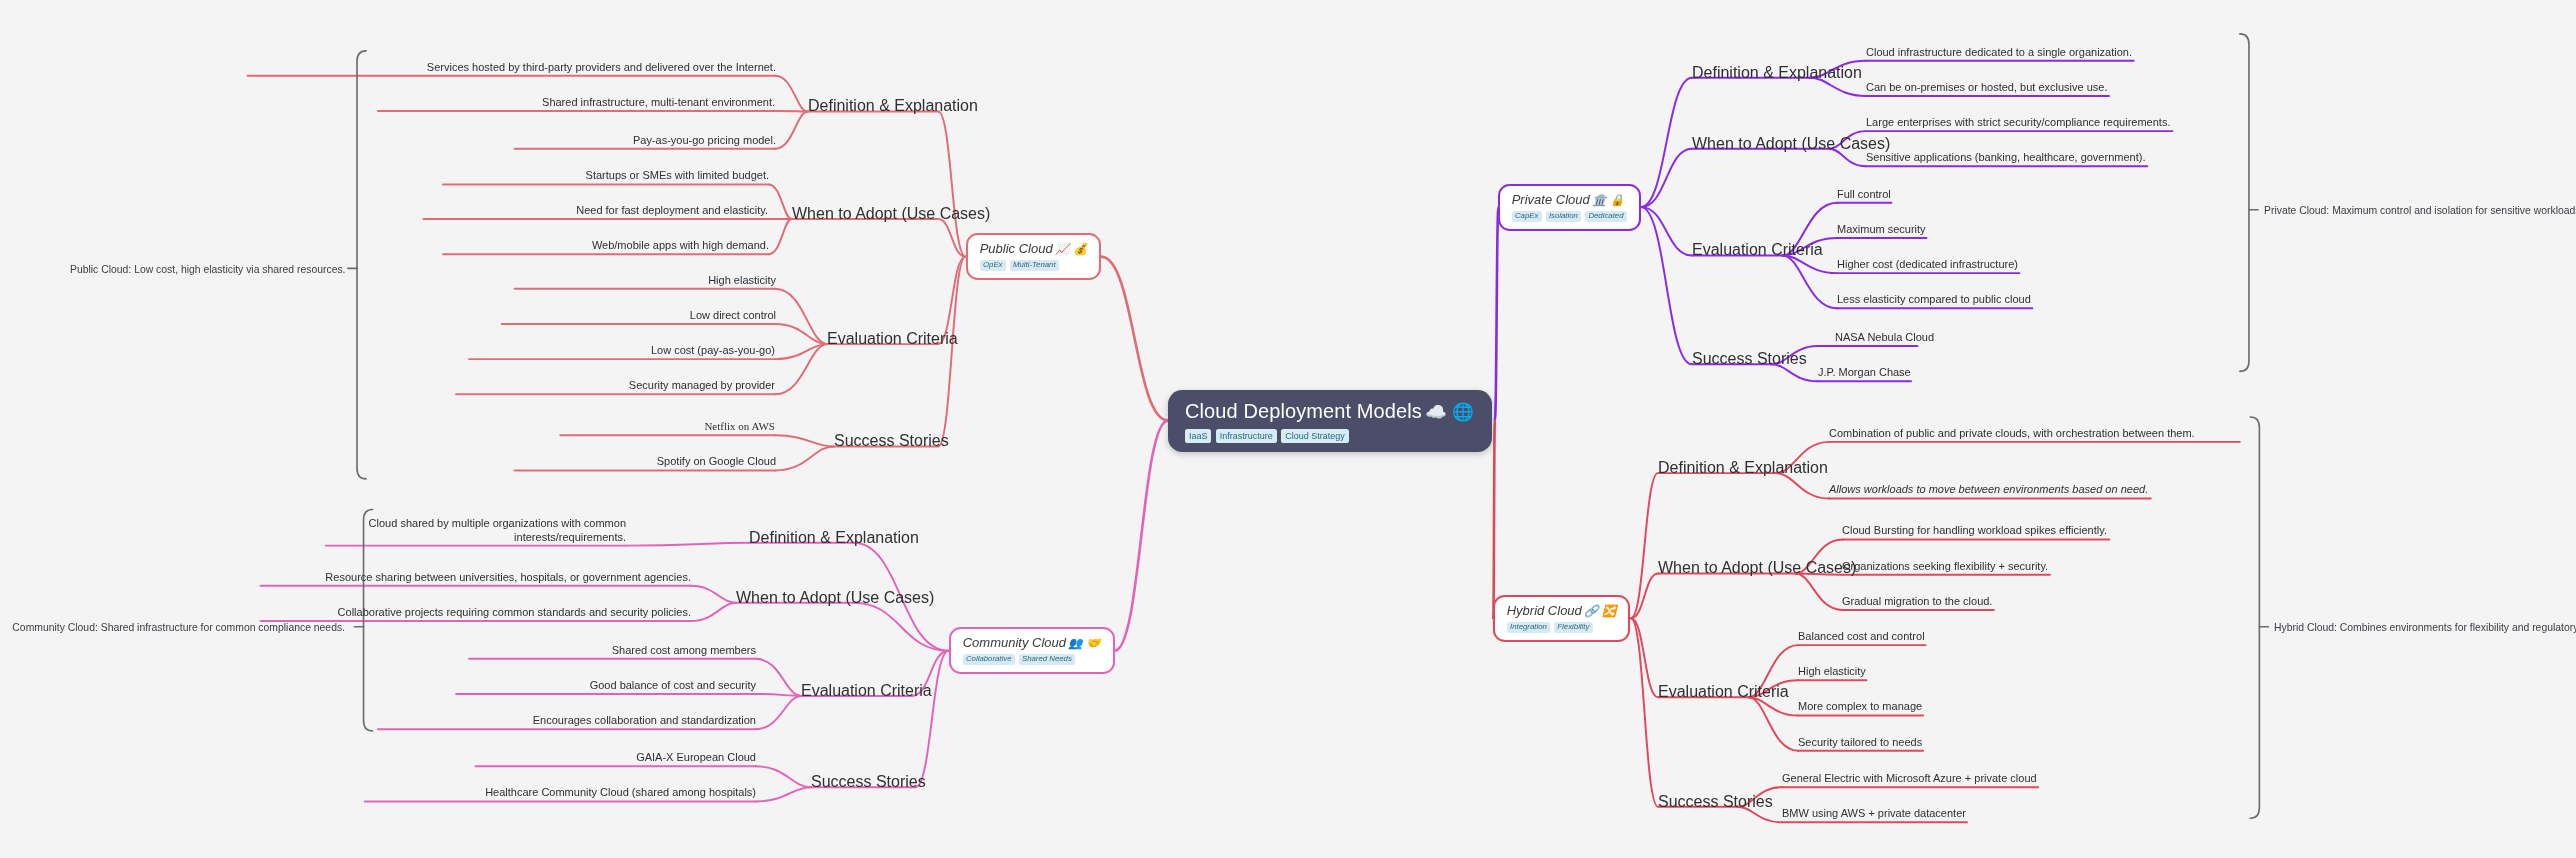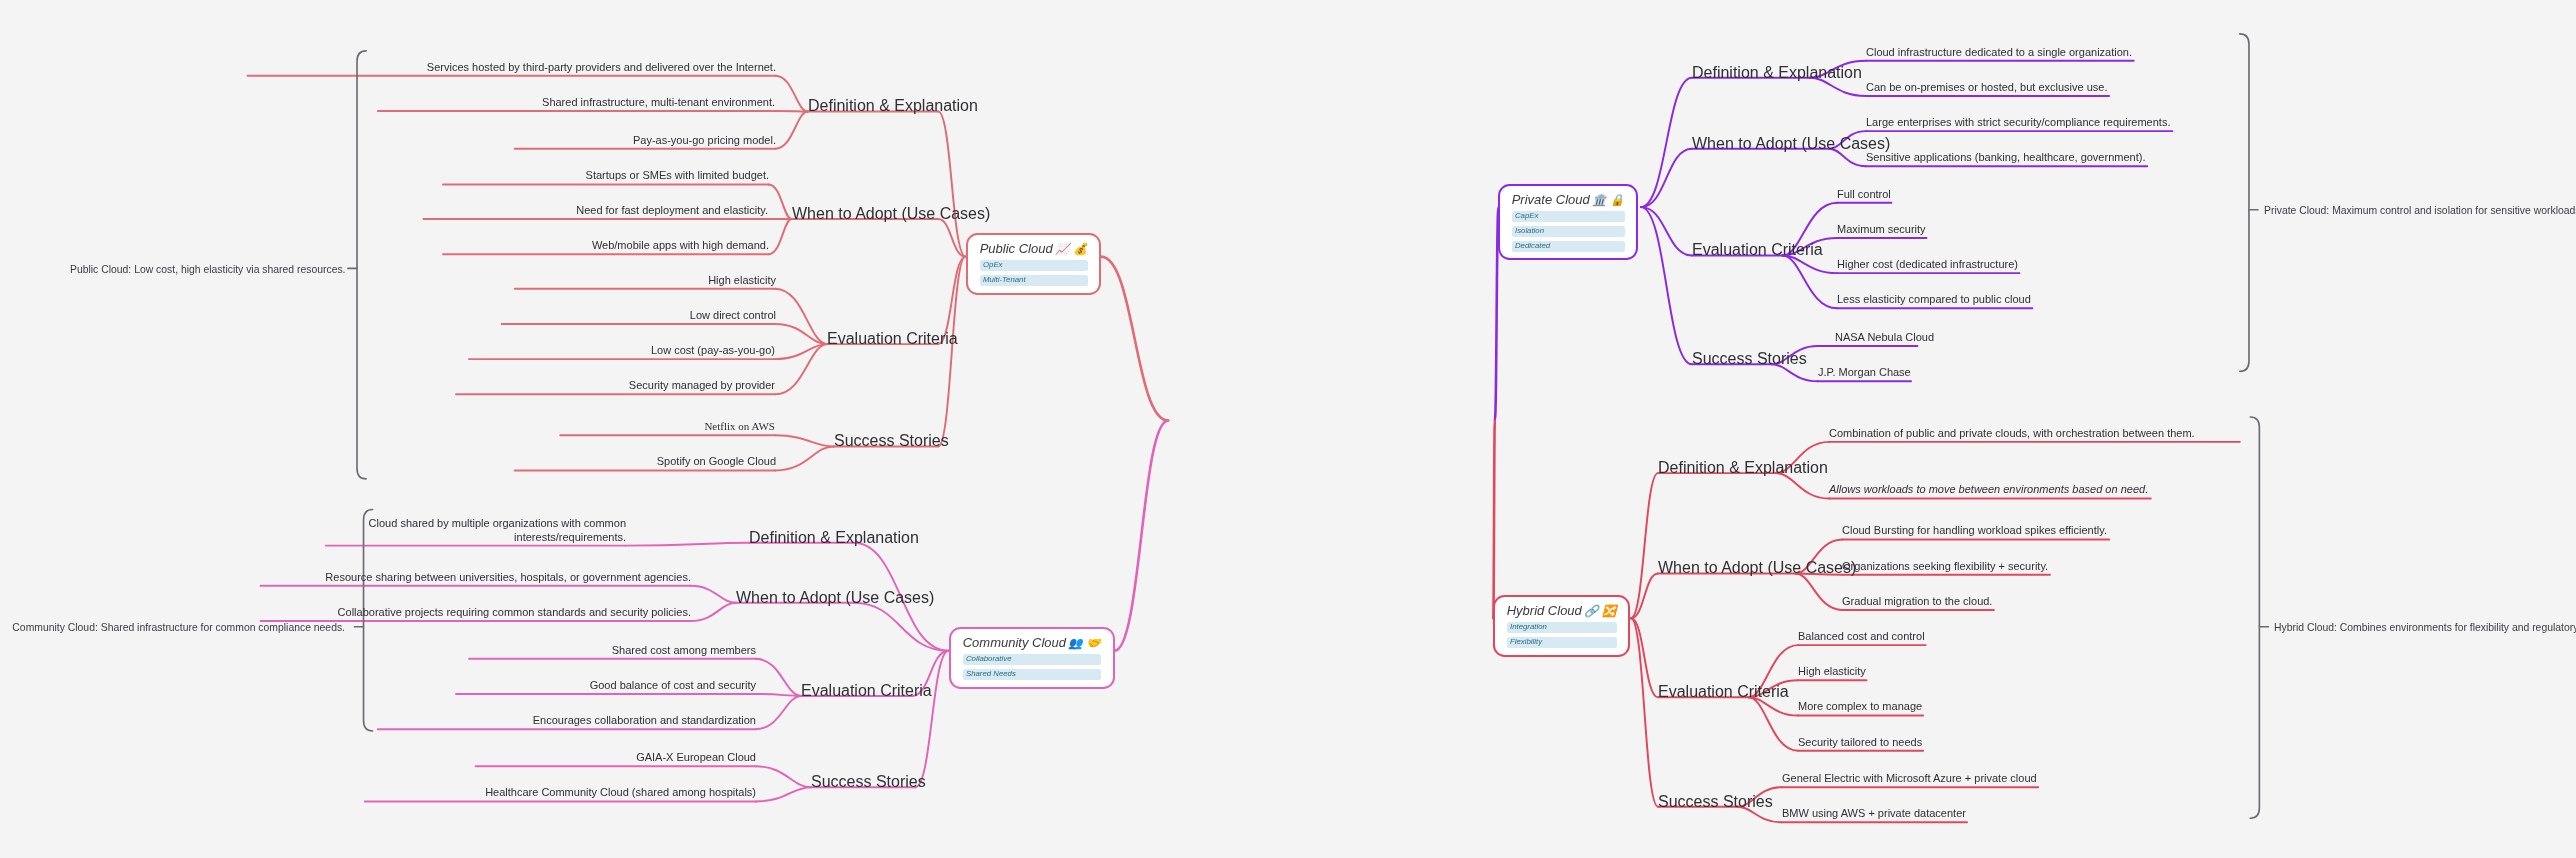--- a/index.html
+++ b/index.html
@@ -36,21 +36,21 @@
     box-shadow: 0 2px 5.9px rgba(0,0,0,0.22);
   }
   .root-title {
     font-size: 20px;
     color: #ffffff;
     white-space: nowrap;
     line-height: 1.1;
     letter-spacing: 0.1px;
   }
   .root-title .emo { font-size: 17.6px; margin-left: 3.9px; }
-  .tagrow { margin-top: 6.5px; display: flex; gap: 4.6px; flex-direction: column; }
+  .tagrow { margin-top: 6.5px; display: flex; gap: 4.6px; }
   .tag {
     background: #d7eaf3;
     color: #2a6b80;
     font-size: 9px;
     border-radius: 2.6px;
     padding: 1.3px 3.9px 2px 3.9px;
     white-space: nowrap;
     line-height: 1.15;
   }
   .root-node .tag { background: #d8ecf5; color: #25697e; }
@@ -221,20 +221,30 @@
       <path d="M 562 78 Q 548 78 548 94 L 548 719 Q 548 735 562 735" fill="none" stroke="#6b6b70" stroke-width="2.5" stroke-linecap="round"></path>
       <path d="M 548 412 L 534 412" fill="none" stroke="#6b6b70" stroke-width="2.5" stroke-linecap="round"></path>
       <path d="M 572 782 Q 558 782 558 798 L 558 1106 Q 558 1122 572 1122" fill="none" stroke="#6b6b70" stroke-width="2.5" stroke-linecap="round"></path>
       <path d="M 558 962 L 544 962" fill="none" stroke="#6b6b70" stroke-width="2.5" stroke-linecap="round"></path>
       <path d="M 3438 52 Q 3452 52 3452 68 L 3452 554 Q 3452 570 3438 570" fill="none" stroke="#6b6b70" stroke-width="2.5" stroke-linecap="round"></path>
       <path d="M 3452 322 L 3466 322" fill="none" stroke="#6b6b70" stroke-width="2.5" stroke-linecap="round"></path>
       <path d="M 3454 640 Q 3468 640 3468 656 L 3468 1240 Q 3468 1256 3454 1256" fill="none" stroke="#6b6b70" stroke-width="2.5" stroke-linecap="round"></path>
       <path d="M 3468 962 L 3482 962" fill="none" stroke="#6b6b70" stroke-width="2.5" stroke-linecap="round"></path>
     </svg>
 
+  <div class="root-node" id="root-node" style="left:1168px; top:390px;">
+    <div class="root-title">
+      <span>Cloud Deployment Models</span><span class="emo">☁️ 🌐</span>
+    </div>
+    <div class="tagrow">
+      <span class="tag">IaaS</span>
+      <span class="tag">Infrastructure</span>
+      <span class="tag">Cloud Strategy</span>
+    </div>
+  </div>
 
   <div class="branch-node" id="node-public" style="left:966px; top:233px;">
     <div class="branch-title">
       <span>Public Cloud</span><span class="emo">📈 💰</span>
     </div>
     <div class="tagrow">
       <span class="tag">OpEx</span>
       <span class="tag">Multi-Tenant</span>
     </div>
   </div>

